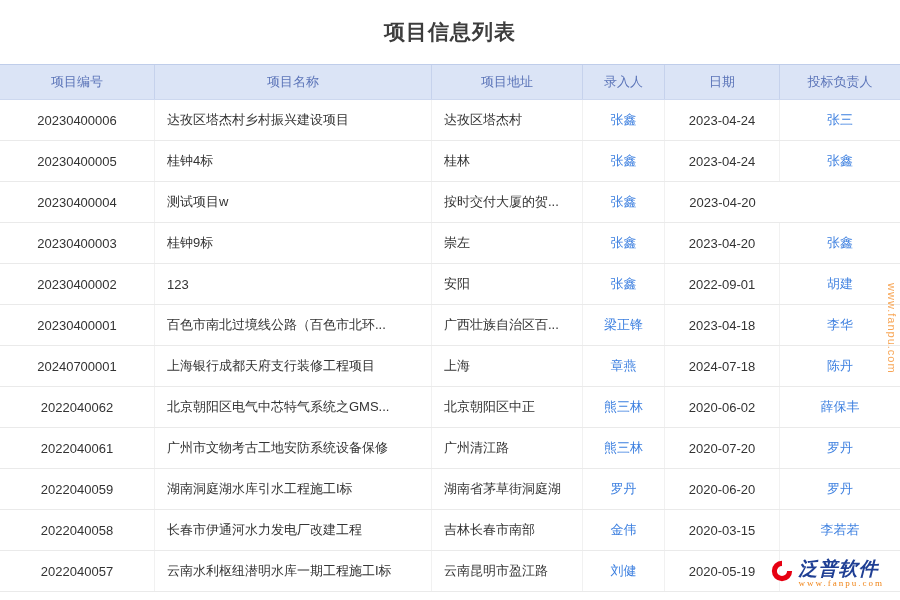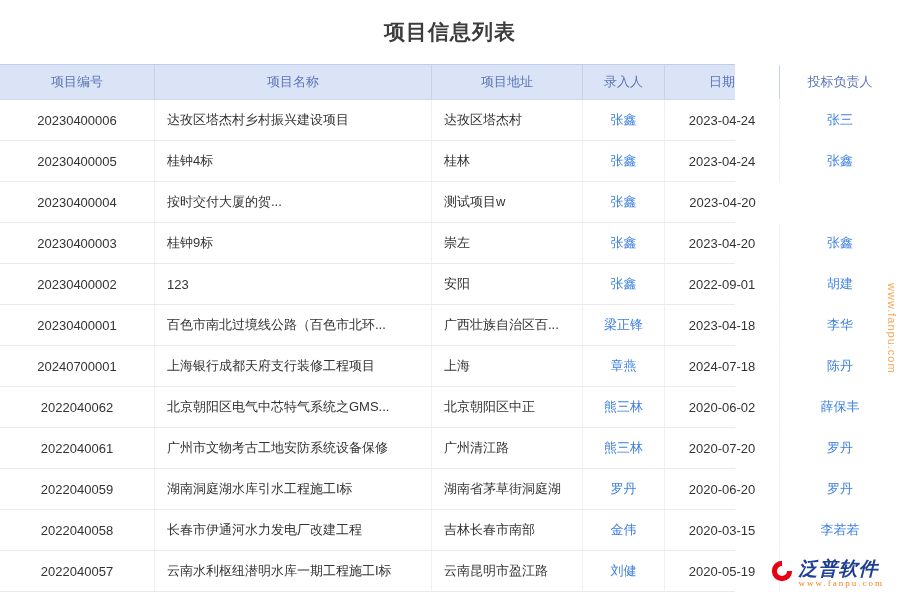--- a/index.html
+++ b/index.html
@@ -7,21 +7,21 @@
   body { font-family: "Liberation Sans", "DejaVu Sans", sans-serif; color: #333; }
 
   .page { position: relative; width: 900px; height: 600px; background: #fff; overflow: hidden; }
 
   .title-bar { height: 64px; display: flex; align-items: center; justify-content: center; background: #fff; }
   .page-title { font-size: 21px; font-weight: 700; color: #3d3d3d; letter-spacing: 1px; }
 
   .grid-row {
     display: grid;
     grid-template-columns: 155px 277px 151px 82px 115px 120px;
-    width: 735px;
+    width: 900px;
   }
 
   .thead {
     background: #dbe4f6;
     border-top: 1px solid #bfcdea;
     border-bottom: 1px solid #cdd8ef;
     height: 36px;
   }
   .th {
     color: #5b74b8;
@@ -121,22 +121,22 @@
     <div class="td center">20230400005</div>
     <div class="td left">桂钟4标</div>
     <div class="td left">桂林</div>
     <div class="td center link">张鑫</div>
     <div class="td center">2023-04-24</div>
     <div class="td center link">张鑫</div>
   </div>
 
   <div class="grid-row tr">
     <div class="td center">20230400004</div>
+    <div class="td left">测试项目w</div>
     <div class="td left">按时交付大厦的贺...</div>
-    <div class="td left">测试项目w</div>
     <div class="td center link">张鑫</div>
     <div class="td center">2023-04-20</div>
   </div>
 
   <div class="grid-row tr">
     <div class="td center">20230400003</div>
     <div class="td left">桂钟9标</div>
     <div class="td left">崇左</div>
     <div class="td center link">张鑫</div>
     <div class="td center">2023-04-20</div>

